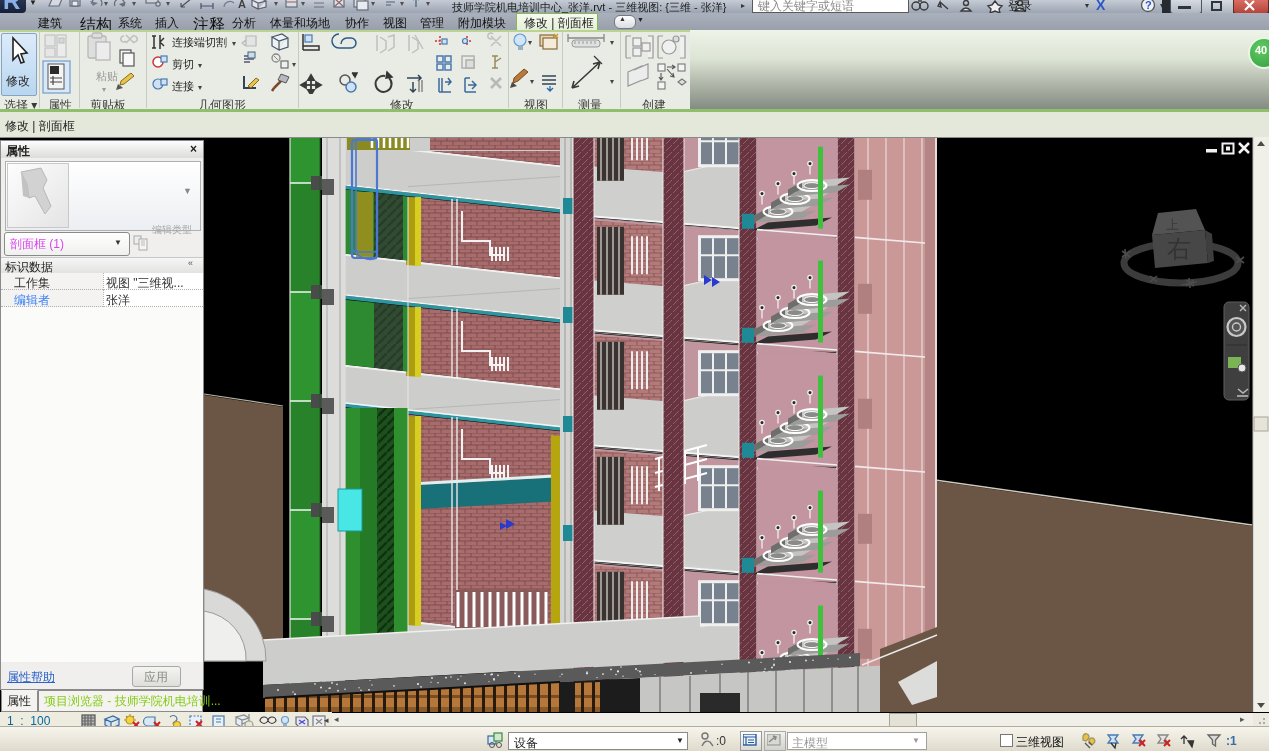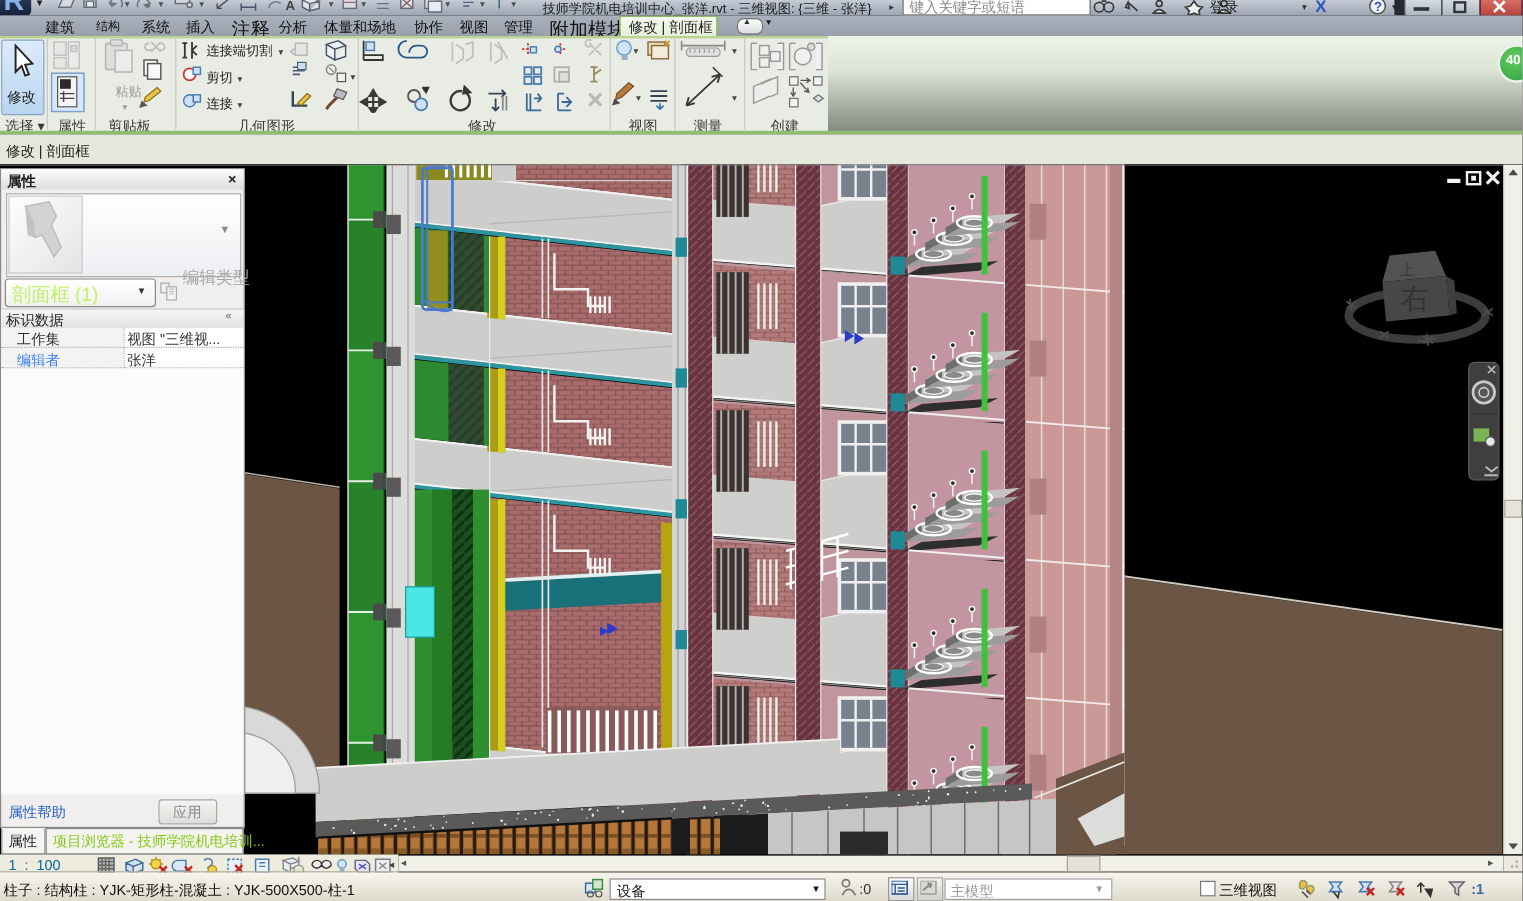--- a/index.html
+++ b/index.html
@@ -90,30 +90,30 @@
         <rect x="3" y="2" width="9" height="8" fill="none" stroke="#30353c" stroke-width="2"></rect>
       </svg>
   <div class="abs" style="left:1233px;top:-4px;width:34px;height:16px;background:linear-gradient(#e0766c,#b5443c);border:1px solid #5e2a26;border-radius:0 0 3px 3px;"></div>
   <svg class="abs" style="left:1242px;top:0;" width="16" height="12" viewBox="0 0 16 12">
         <path d="M3,1 l9,9 m0,-9 l-9,9" stroke="#fff" stroke-width="2.2"></path>
       </svg>
 </div>
 
 <div class="abs" id="tabrow" style="left:0;top:13px;width:1269px;height:17px;background:linear-gradient(#aab1bc,#99a0ab);overflow:hidden;">
   <div class="txt" style="left:38px;top:2px;font-size:12px;color:#111;">建筑</div>
-  <div class="txt" style="left:80px;top:2px;font-size:10px;color:#111;">结构</div>
+  <div class="txt" style="left:80px;top:2px;font-size:16px;color:#111;">结构</div>
   <div class="txt" style="left:118px;top:2px;font-size:12px;color:#111;">系统</div>
   <div class="txt" style="left:155px;top:2px;font-size:12px;color:#111;">插入</div>
   <div class="txt" style="left:193px;top:2px;font-size:16px;color:#111;">注释</div>
   <div class="txt" style="left:232px;top:2px;font-size:12px;color:#111;">分析</div>
   <div class="txt" style="left:270px;top:2px;font-size:12px;color:#111;">体量和场地</div>
   <div class="txt" style="left:345px;top:2px;font-size:12px;color:#111;">协作</div>
   <div class="txt" style="left:383px;top:2px;font-size:12px;color:#111;">视图</div>
   <div class="txt" style="left:420px;top:2px;font-size:12px;color:#111;">管理</div>
-  <div class="txt" style="left:458px;top:2px;font-size:16px;color:#111;">附加模块</div>
+  <div class="txt" style="left:458px;top:2px;font-size:12px;color:#111;">附加模块</div>
   <div class="abs" style="left:516px;top:0;width:80px;height:17px;background:linear-gradient(#f6faf0,#e4eed6);border:1px solid #86b94e;border-bottom:none;"></div>
   <div class="txt" style="left:524px;top:2px;font-size:12px;color:#222;">修改 | 剖面框</div>
   <div class="abs" style="left:614px;top:2px;width:20px;height:12px;background:linear-gradient(#fdfdfd,#d8dce2);border:1px solid #777;border-radius:6px;"></div>
   <div class="txt" style="left:619px;top:2px;font-size:7px;color:#333;">▲</div>
   <div class="txt" style="left:637px;top:3px;font-size:7px;color:#222;">▼</div>
 </div>
 
 <div class="abs" id="ribbon" style="left:0;top:30px;width:1269px;height:82px;background:#e9ece4;overflow:hidden;">
   <div class="abs" style="left:0;top:0;width:1269px;height:2px;background:#b9d492;"></div>
   <div class="abs" style="left:690px;top:0;width:579px;height:82px;background:linear-gradient(#eef4e8,#dce4d5 35%,#a2a99d 75%,#868e84 95%);"></div>
@@ -957,21 +957,20 @@
 <div class="abs" id="corner" style="left:1253px;top:713px;width:16px;height:13px;background:#ece9e0;">
 <svg width="16" height="13">
         <g fill="#b0aca0">
           <rect x="10" y="8" width="2" height="2"></rect>
           <rect x="6" y="8" width="2" height="2"></rect>
           <rect x="10" y="4" width="2" height="2"></rect>
         </g>
       </svg>
 </div>
 <div class="abs" id="statusbar" style="left:0;top:726px;width:1269px;height:25px;background:linear-gradient(#f7f5ec,#ddd9cb);border-top:1px solid #b0ada0;overflow:hidden;">
-  <div class="txt" style="left:3px;top:7px;font-size:12px;color:#111;">柱子 : 结构柱 : YJK-矩形柱-混凝土 : YJK-500X500-柱-1</div>
   <svg class="abs" style="left:486px;top:4px;" width="20" height="18" viewBox="0 0 20 18">
     <rect x="2" y="5" width="8" height="8" fill="#d8e8f8" stroke="#3a6a9a" stroke-width="1.2"></rect>
     <rect x="8" y="2" width="8" height="8" fill="#cfe8cf" stroke="#3a8a3a" stroke-width="1.2"></rect>
     <circle cx="6" cy="14" r="2.5" fill="none" stroke="#555"></circle>
         <circle cx="13" cy="14" r="2.5" fill="none" stroke="#555"></circle>
   </svg>
   <div class="abs" style="left:508px;top:5px;width:178px;height:16px;background:#fff;border:1px solid #8a8a8a;"></div>
   <div class="txt" style="left:514px;top:8px;font-size:12px;color:#222;text-align:right;">设备</div>
   <div class="txt" style="left:676px;top:9px;font-size:8px;color:#222;">▼</div>
   <svg class="abs" style="left:698px;top:4px;" width="18" height="18" viewBox="0 0 18 18">
@@ -1023,45 +1022,45 @@
 
   <div class="abs" style="left:5px;top:21px;width:194px;height:68px;background:linear-gradient(#ffffff,#eceff2);border:1px solid #b0b0b0;"></div>
   <div class="abs" style="left:7px;top:23px;width:60px;height:63px;background:linear-gradient(135deg,#fdfdfd,#e4e4e4);border:1px solid #c8c8c8;"></div>
   <svg class="abs" style="left:13px;top:26px;" width="48" height="58" viewBox="0 0 48 58">
     <path d="M8,6 L28,2 L34,14 L30,22 L38,40 L32,48 L22,30 L16,32 L14,18 Z" fill="#d2d2d2" stroke="#b8b8b8"></path>
     <path d="M8,6 L14,18 L16,32 L10,30 Z" fill="#c2c2c2"></path>
   </svg>
   <div class="txt" style="left:183px;top:46px;font-size:9px;color:#888;">▼</div>
 
   <div class="abs" style="left:4px;top:92px;width:124px;height:22px;background:linear-gradient(#ffffff,#f0f0ee);border:1px solid #8a8a8a;border-radius:3px;"></div>
-  <div class="txt" style="left:10px;top:96px;font-size:16px;color:#bef264;">剖面框 (1)</div>
+  <div class="txt" style="left:10px;top:96px;font-size:12px;color:#d946ef;">剖面框 (1)</div>
   <div class="txt" style="left:114px;top:98px;font-size:8px;color:#333;">▼</div>
   <svg class="abs" style="left:133px;top:94px;" width="17" height="18" viewBox="0 0 17 18">
     <rect x="1" y="2" width="7" height="8" fill="#eee" stroke="#aaa"></rect>
     <rect x="6" y="5" width="8" height="11" fill="#f4f4f4" stroke="#aaa"></rect>
     <path d="M8,7 h4 M8,9 h4 M8,11 h4" stroke="#bbb"></path>
   </svg>
-  <div class="txt" style="left:152px;top:83px;font-size:14px;color:#a8a8a8;">编辑类型</div>
+  <div class="txt" style="left:152px;top:83px;font-size:10px;color:#a8a8a8;">编辑类型</div>
 
   <div class="abs" style="left:1px;top:117px;width:202px;height:15px;background:linear-gradient(#f6f6f6,#e2e2e0);border-top:1px solid #c8c8c8;border-bottom:1px solid #c0c0c0;"></div>
   <div class="txt" style="left:5px;top:119px;font-size:12px;color:#222;">标识数据</div>
   <div class="txt" style="left:188px;top:118px;font-size:9px;color:#555;">«</div>
 
   <div class="abs" style="left:1px;top:133px;width:102px;height:17px;background:#f4f3f1;border-bottom:1px dotted #b0b0b0;box-sizing:border-box;"></div>
   <div class="abs" style="left:103px;top:133px;width:100px;height:17px;background:#fff;border-bottom:1px dotted #b0b0b0;border-left:1px dotted #b0b0b0;box-sizing:border-box;"></div>
   <div class="txt" style="left:14px;top:135px;font-size:12px;color:#333;">工作集</div>
   <div class="txt" style="left:106px;top:135px;font-size:12px;color:#333;">视图 "三维视...</div>
   <div class="abs" style="left:1px;top:150px;width:102px;height:17px;background:#f4f3f1;border-bottom:1px dotted #b0b0b0;box-sizing:border-box;"></div>
   <div class="abs" style="left:103px;top:150px;width:100px;height:17px;background:#fff;border-bottom:1px dotted #b0b0b0;border-left:1px dotted #b0b0b0;box-sizing:border-box;"></div>
   <div class="txt" style="left:14px;top:152px;font-size:12px;color:#3b82f6;">编辑者</div>
   <div class="txt" style="left:106px;top:152px;font-size:12px;color:#333;">张洋</div>
 
   <div class="abs" style="left:1px;top:167px;width:202px;height:355px;background:#fbfbfa;"></div>
 
-  <div class="txt" style="left:7px;top:529px;font-size:12px;color:#2a62c8;">属性帮助</div>
+  <div class="txt" style="left:7px;top:529px;font-size:12px;color:#2a62c8;text-decoration:underline;">属性帮助</div>
   <div class="abs" style="left:132px;top:526px;width:47px;height:19px;background:linear-gradient(#f4f4f0,#dededa);border:1px solid #a8a8a8;border-radius:3px;"></div>
   <div class="txt" style="left:144px;top:529px;font-size:12px;color:#8a8a8a;">应用</div>
 
   <div class="abs" style="left:1px;top:550px;width:35px;height:20px;background:#f4f3f0;border:1px solid #8a8a8a;border-top:1px solid #f4f3f0;"></div>
   <div class="txt" style="left:7px;top:553px;font-size:12px;color:#222;">属性</div>
   <div class="abs" style="left:38px;top:550px;width:163px;height:20px;background:#f4f3f0;border:1px solid #8a8a8a;overflow:hidden;"></div>
   <div class="txt" style="left:44px;top:553px;font-size:12px;color:#84cc16;">项目浏览器 - 技师学院机电培训...</div>
 </div>
 
 </div>

